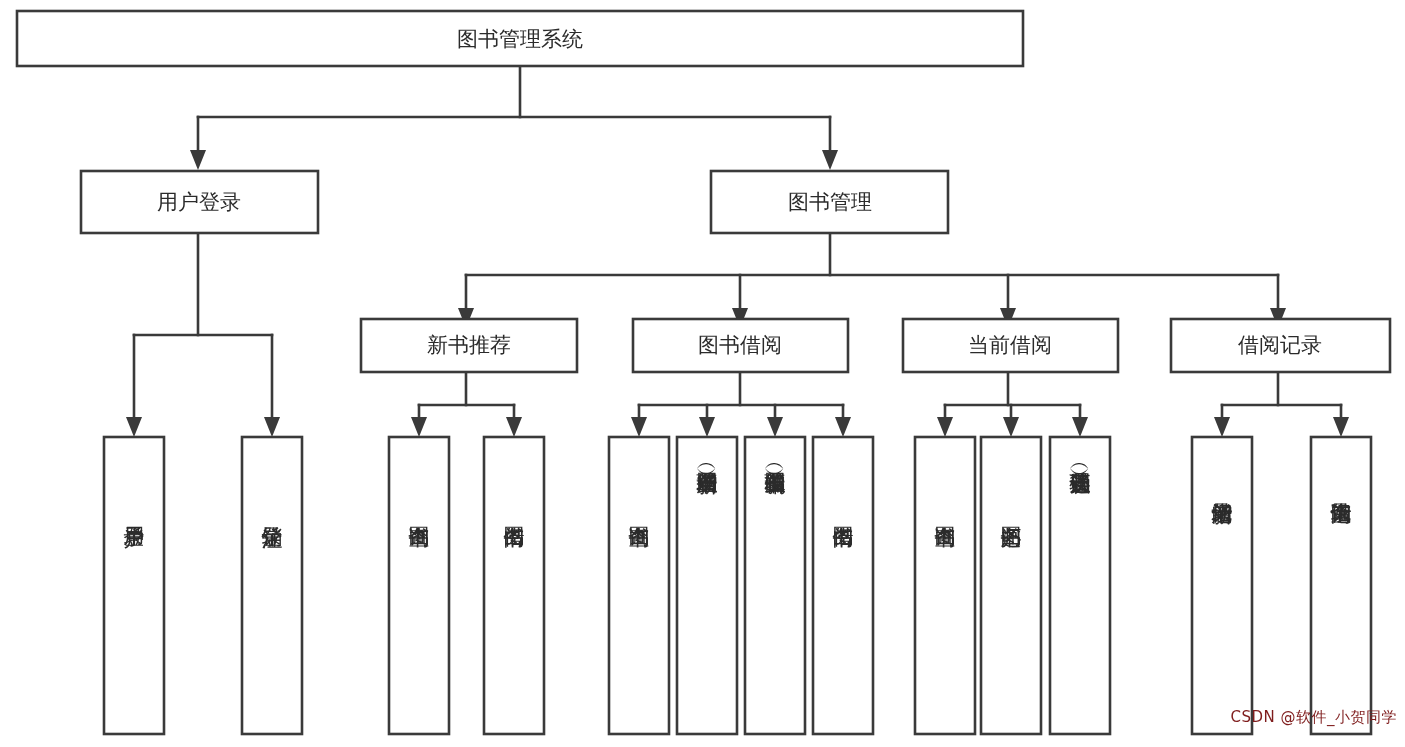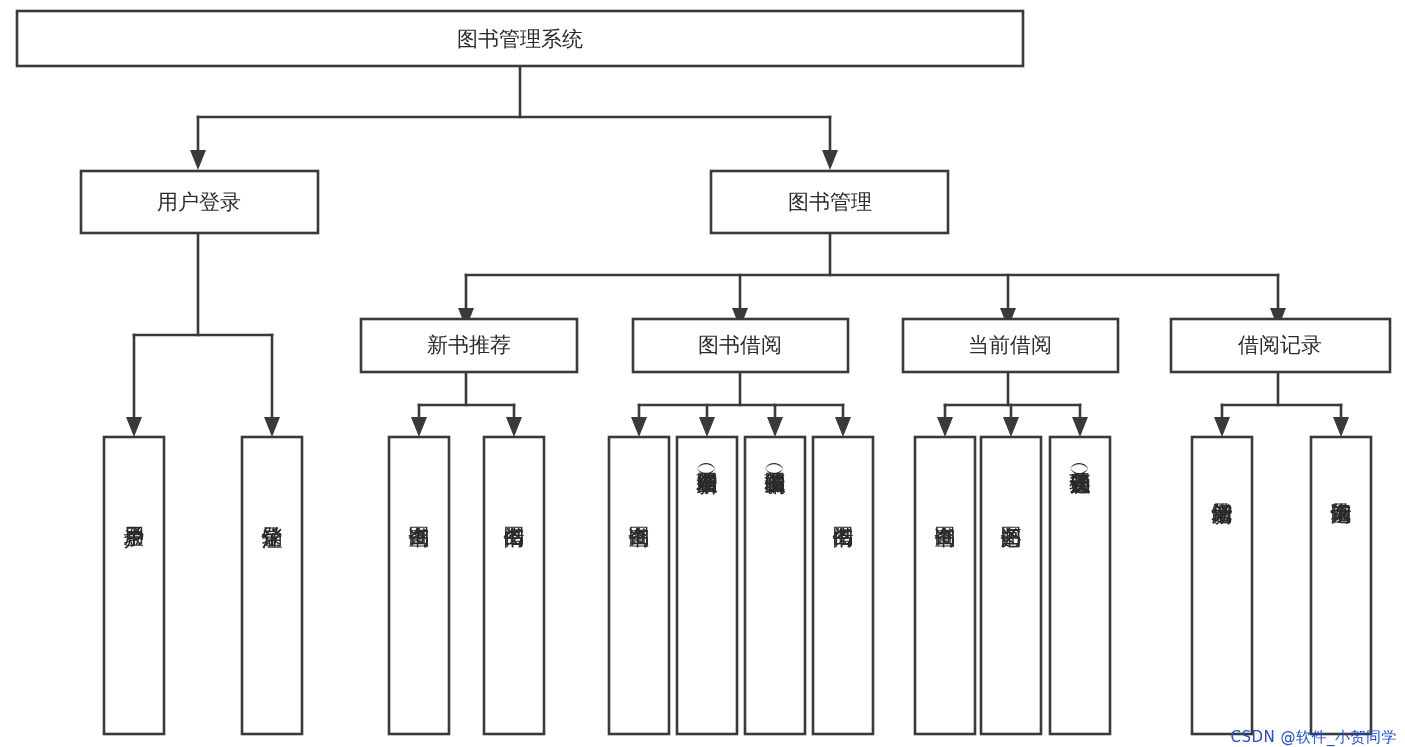--- a/index.html
+++ b/index.html
@@ -53,22 +53,22 @@
   }
   .node-label-vert {
     fill: #2b2b2b;
     font-family: "DejaVu Sans", "Liberation Sans", sans-serif;
     font-size: 21px;
     text-anchor: middle;
   }
   .watermark {
     position: absolute;
     right: 8px;
-    bottom: 0;
-    color: #1d4ed8;
+    bottom: 20px;
+    color: #7f1d1d;
     font-size: 15px;
     font-family: "DejaVu Sans", "Liberation Sans", sans-serif;
     letter-spacing: 0.5px;
     white-space: nowrap;
     pointer-events: none;
   }
 </style>
 </head>
 <body>
 

